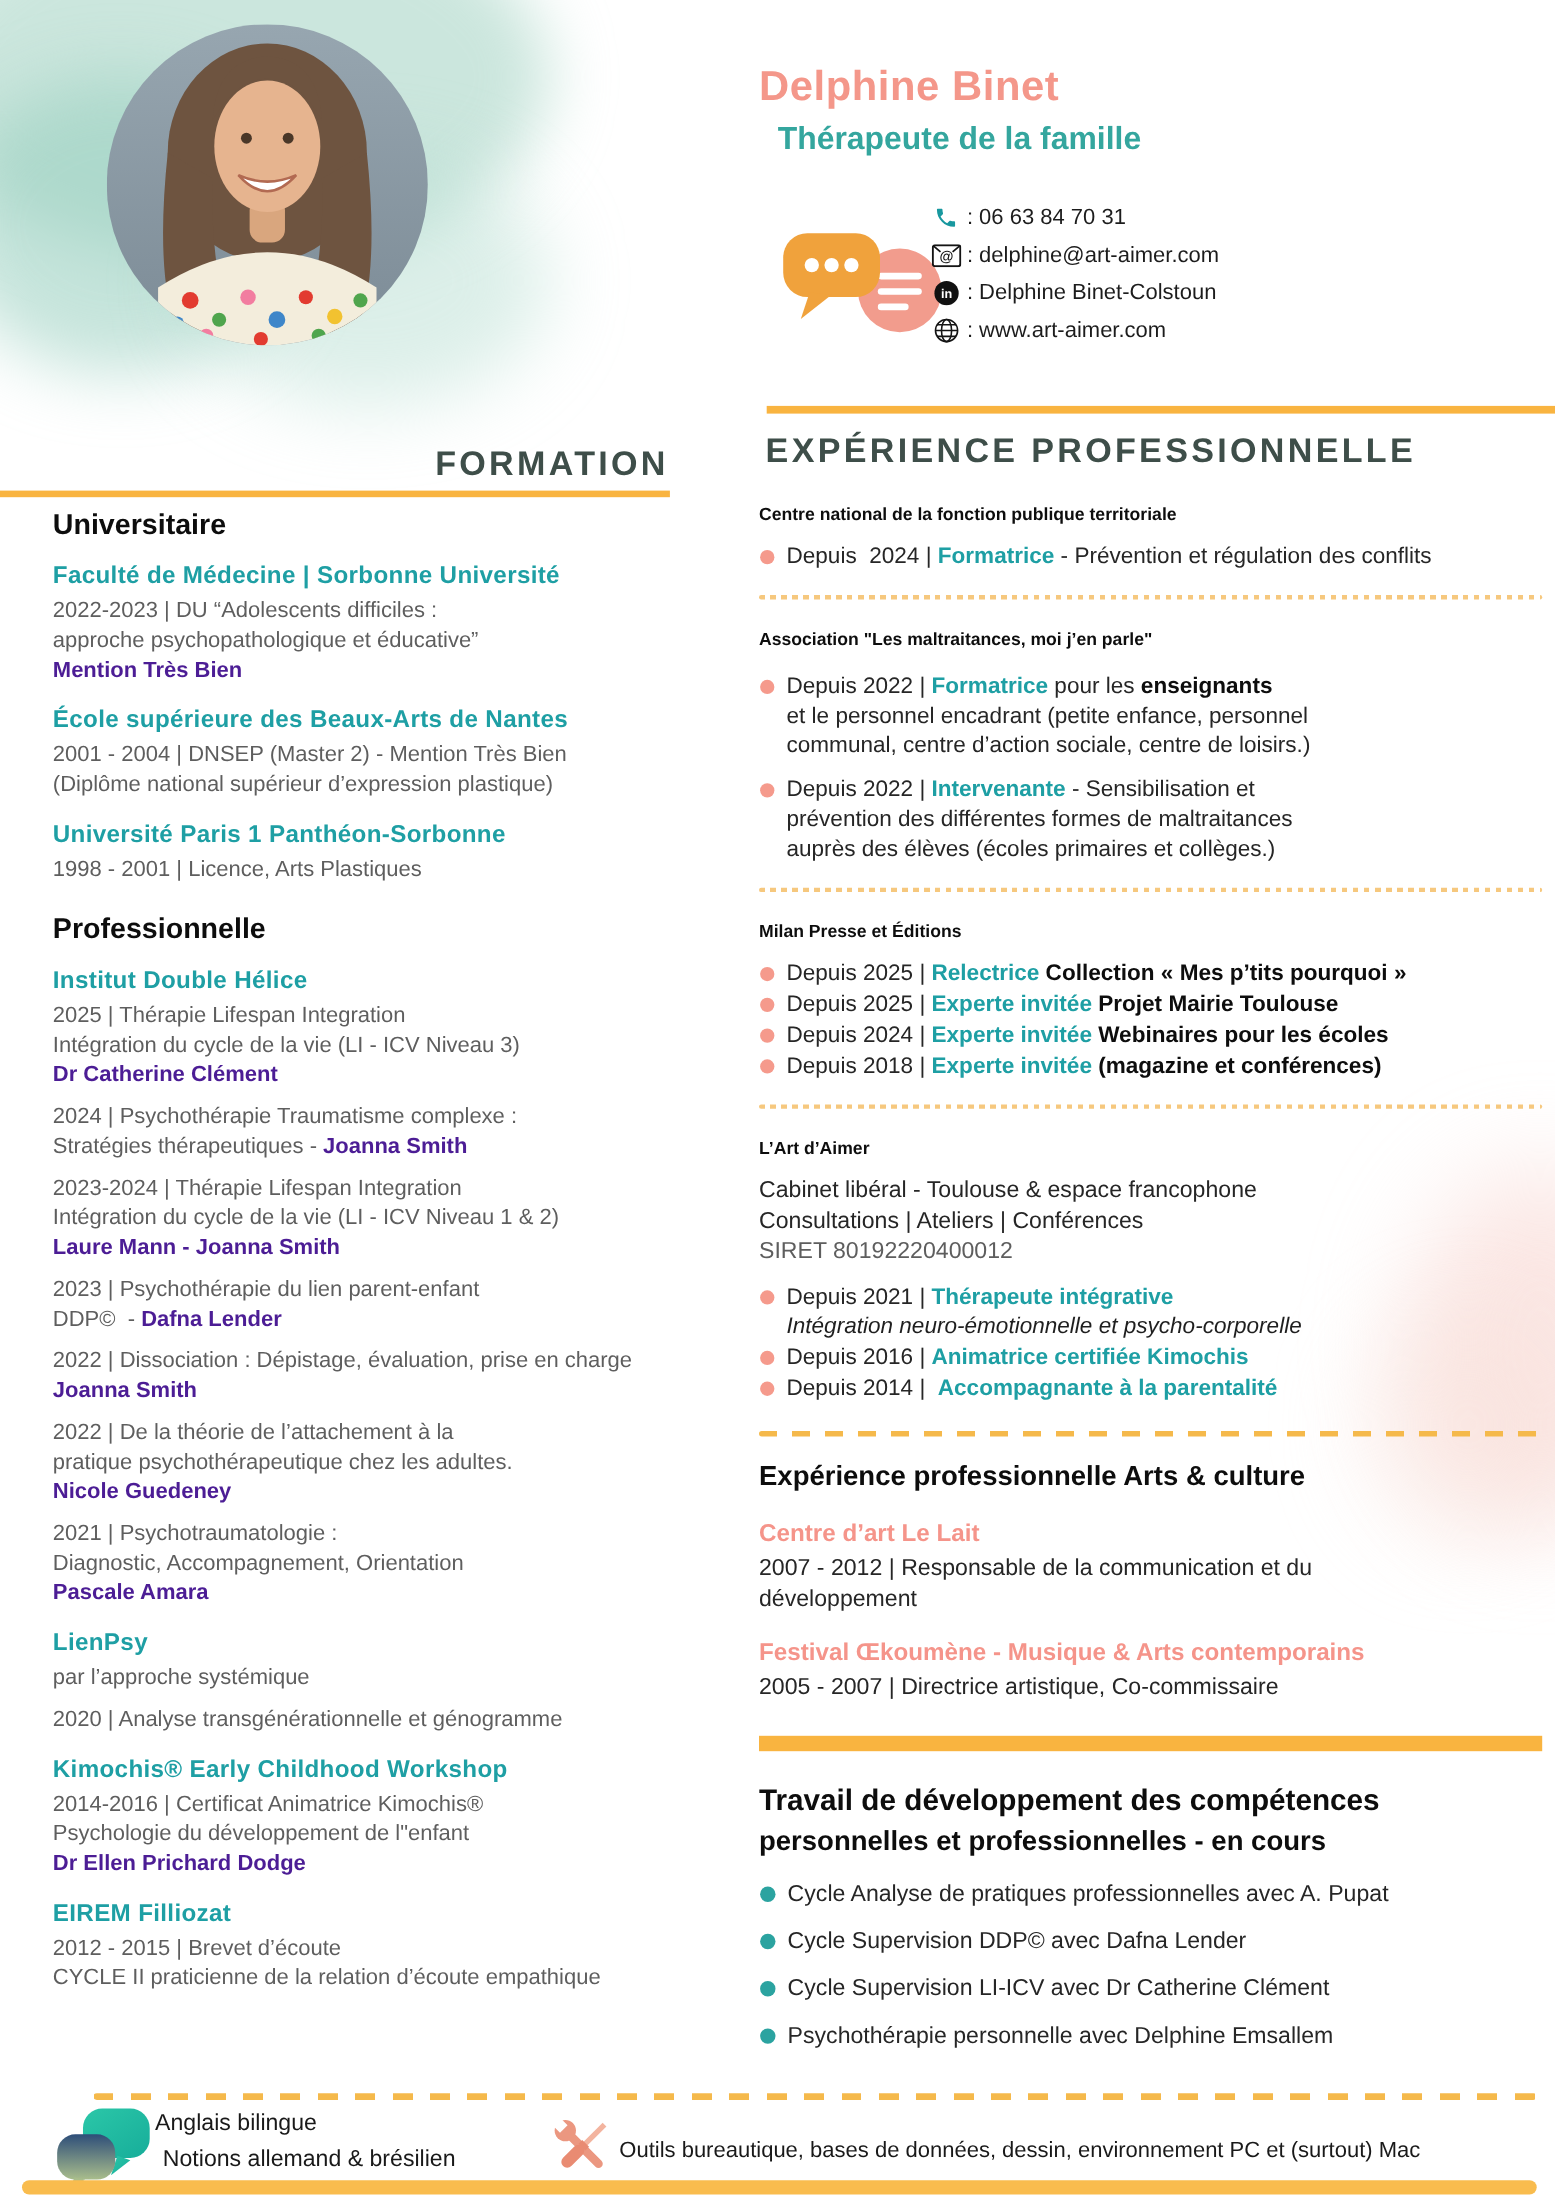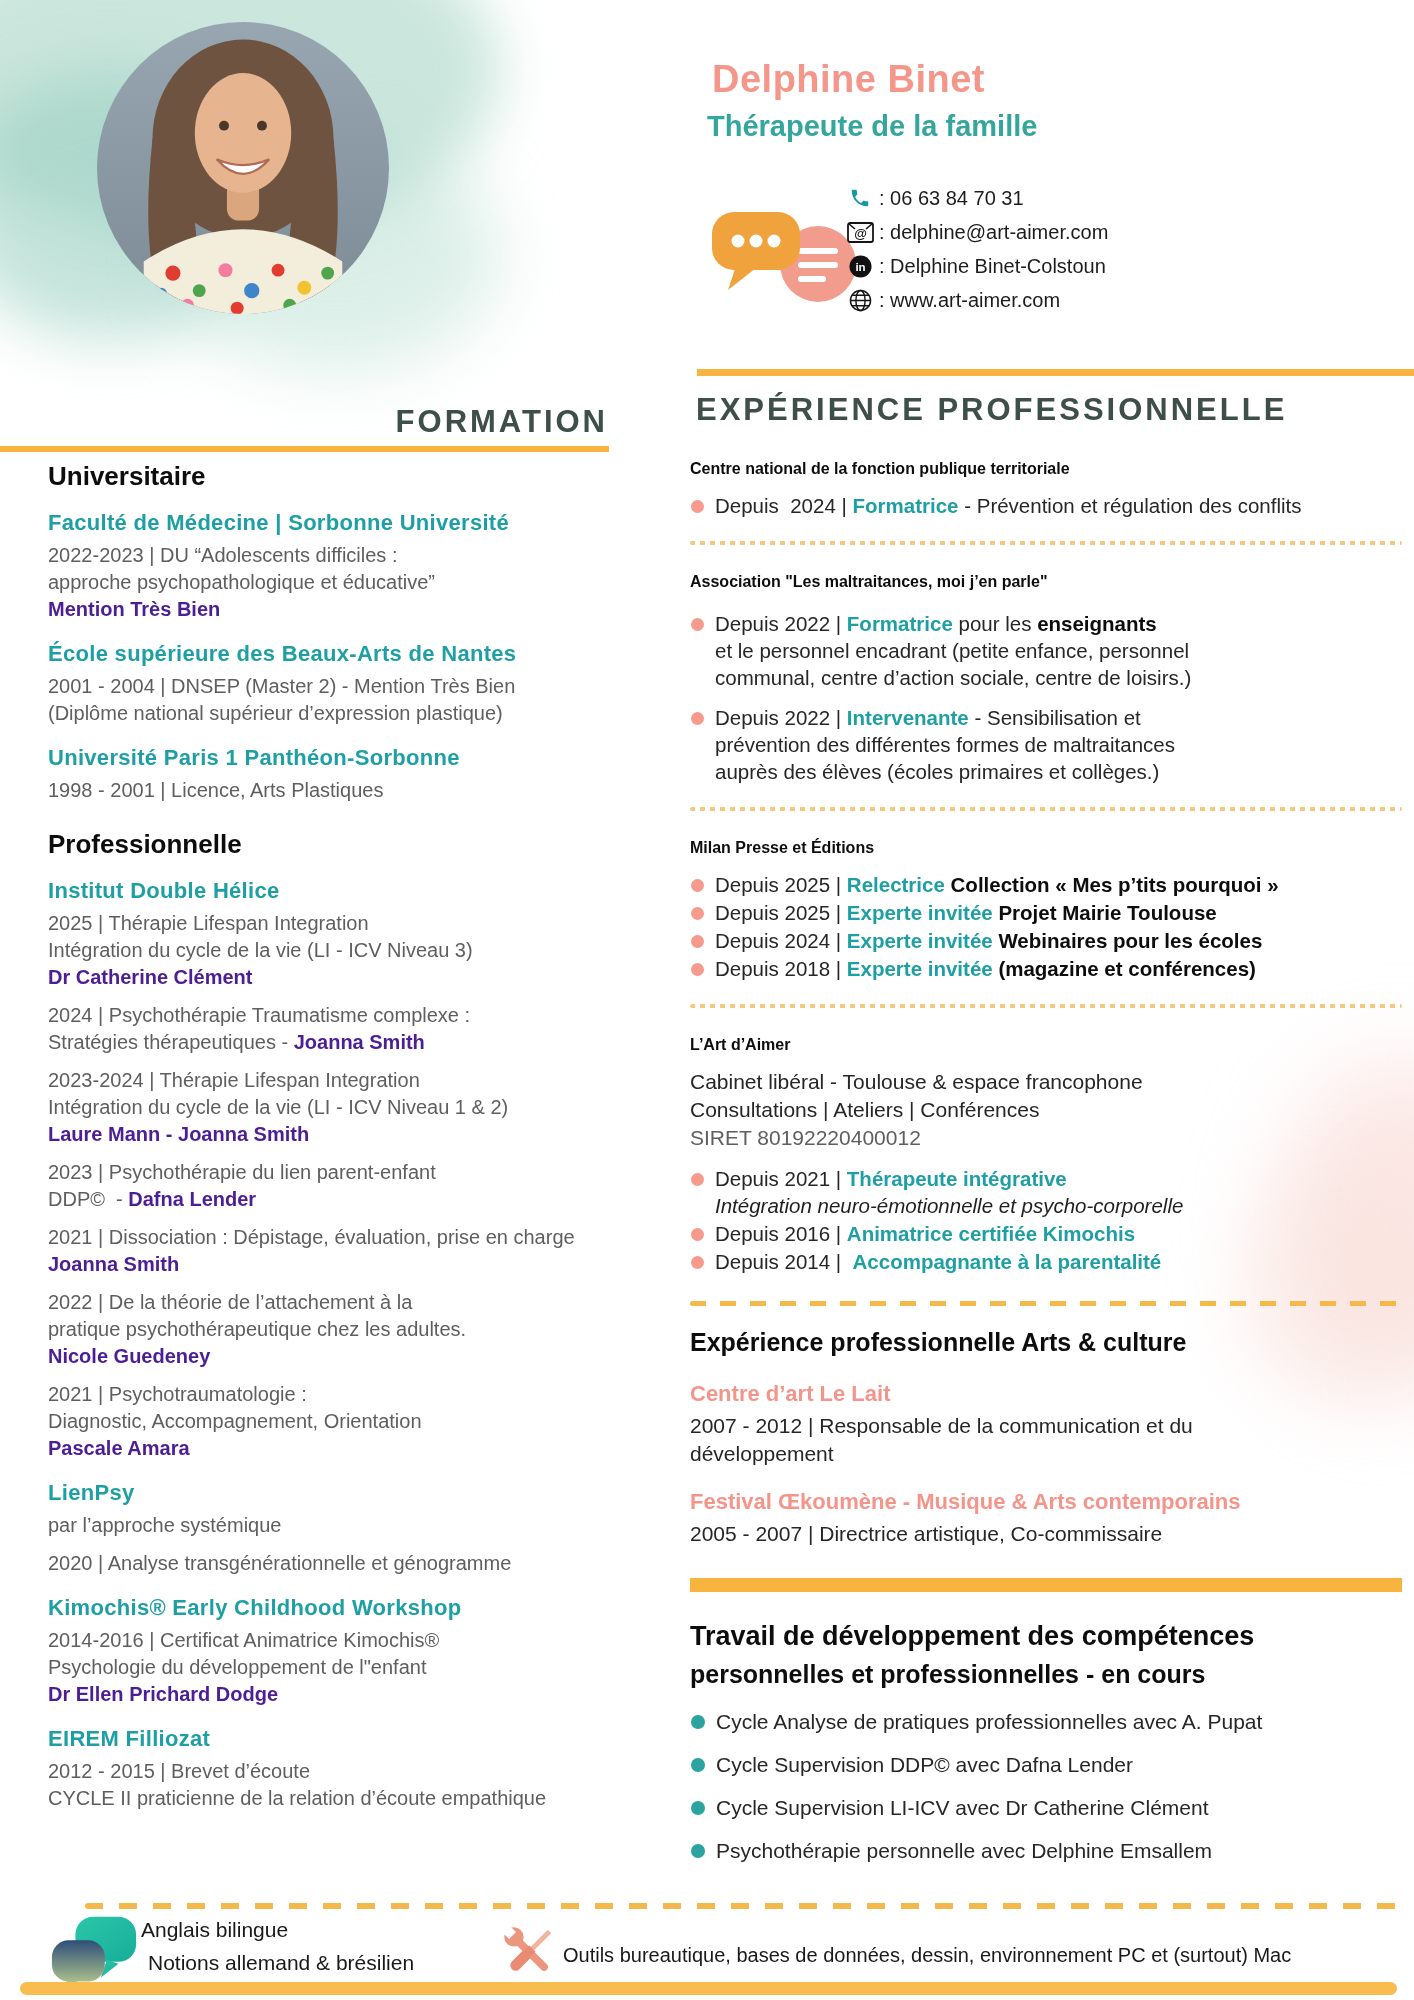--- a/index.html
+++ b/index.html
@@ -12,21 +12,21 @@
   
   .blob{position:absolute;border-radius:50%;filter:blur(28px);}
   .blob.b1{left:-80px;top:-100px;width:580px;height:340px;background:rgba(168,214,199,.60);}
   .blob.b2{left:-50px;top:70px;width:320px;height:270px;background:rgba(150,205,190,.55);filter:blur(30px);}
   .blob.b3{left:170px;top:140px;width:330px;height:230px;background:rgba(178,220,206,.45);filter:blur(34px);}
   .blob.p1{left:1280px;top:1060px;width:240px;height:330px;background:rgba(247,208,201,.50);filter:blur(45px);}
   .blob.p2{left:1240px;top:1190px;width:190px;height:210px;background:rgba(249,223,217,.42);filter:blur(40px);}
   
   .photo{position:absolute;left:97px;top:22px;width:292px;height:292px;border-radius:50%;overflow:hidden;}
   
-  .name{position:absolute;left:712px;top:58px;font-size:38px;font-weight:700;letter-spacing:.5px;color:#F4978A;white-space:pre;}
+  .name{position:absolute;left:690px;top:58px;font-size:38px;font-weight:700;letter-spacing:.5px;color:#F4978A;white-space:pre;}
   .role{position:absolute;left:707px;top:110px;font-size:29px;font-weight:700;color:#34A69E;white-space:pre;}
   .chat-illu{position:absolute;left:710px;top:208px;}
   .contacts{position:absolute;left:845px;top:181px;}
   .c-row{display:flex;align-items:center;height:34px;}
   .c-ico{width:30px;display:flex;justify-content:center;align-items:center;}
   .c-txt{font-size:20px;color:#1C1C1C;margin-left:4px;white-space:pre;}
   
   .h-formation{position:absolute;left:0;top:404px;width:608px;text-align:right;font-size:31px;font-weight:700;letter-spacing:3px;color:#3E4E49;white-space:pre;}
   .u-formation{position:absolute;left:0;top:446px;width:609px;height:6px;background:#F9B440;}
   .bar-exp{position:absolute;left:697px;top:369px;width:717px;height:7px;background:#F9B440;}
@@ -202,21 +202,21 @@
     <div class="b-line"><span class="s-g">2025 | Thérapie Lifespan Integration</span></div>
     <div class="b-line"><span class="s-g">Intégration du cycle de la vie (LI - ICV Niveau 3)</span></div>
     <div class="b-line"><span class="s-b">Dr Catherine Clément</span></div>
     <div class="b-line gap"><span class="s-g">2024 | Psychothérapie Traumatisme complexe :</span></div>
     <div class="b-line"><span class="s-g">Stratégies thérapeutiques - </span><span class="s-b">Joanna Smith</span></div>
     <div class="b-line gap"><span class="s-g">2023-2024 | Thérapie Lifespan Integration</span></div>
     <div class="b-line"><span class="s-g">Intégration du cycle de la vie (LI - ICV Niveau 1 &amp; 2)</span></div>
     <div class="b-line"><span class="s-b">Laure Mann - Joanna Smith</span></div>
     <div class="b-line gap"><span class="s-g">2023 | Psychothérapie du lien parent-enfant</span></div>
     <div class="b-line"><span class="s-g">DDP©  - </span><span class="s-b">Dafna Lender</span></div>
-    <div class="b-line gap"><span class="s-g">2021 | Dissociation : Dépistage, évaluation, prise en charge</span></div>
+    <div class="b-line gap"><span class="s-g">2022 | Dissociation : Dépistage, évaluation, prise en charge</span></div>
     <div class="b-line"><span class="s-b">Joanna Smith</span></div>
     <div class="b-line gap"><span class="s-g">2022 | De la théorie de l’attachement à la</span></div>
     <div class="b-line"><span class="s-g">pratique psychothérapeutique chez les adultes.</span></div>
     <div class="b-line"><span class="s-b">Nicole Guedeney</span></div>
     <div class="b-line gap"><span class="s-g">2021 | Psychotraumatologie :</span></div>
     <div class="b-line"><span class="s-g">Diagnostic, Accompagnement, Orientation</span></div>
     <div class="b-line"><span class="s-b">Pascale Amara</span></div>
     <div class="b-org"><span class="s-t">LienPsy</span></div>
     <div class="b-line"><span class="s-g">par l’approche systémique</span></div>
     <div class="b-line gap"><span class="s-g">2020 | Analyse transgénérationnelle et génogramme</span></div>

